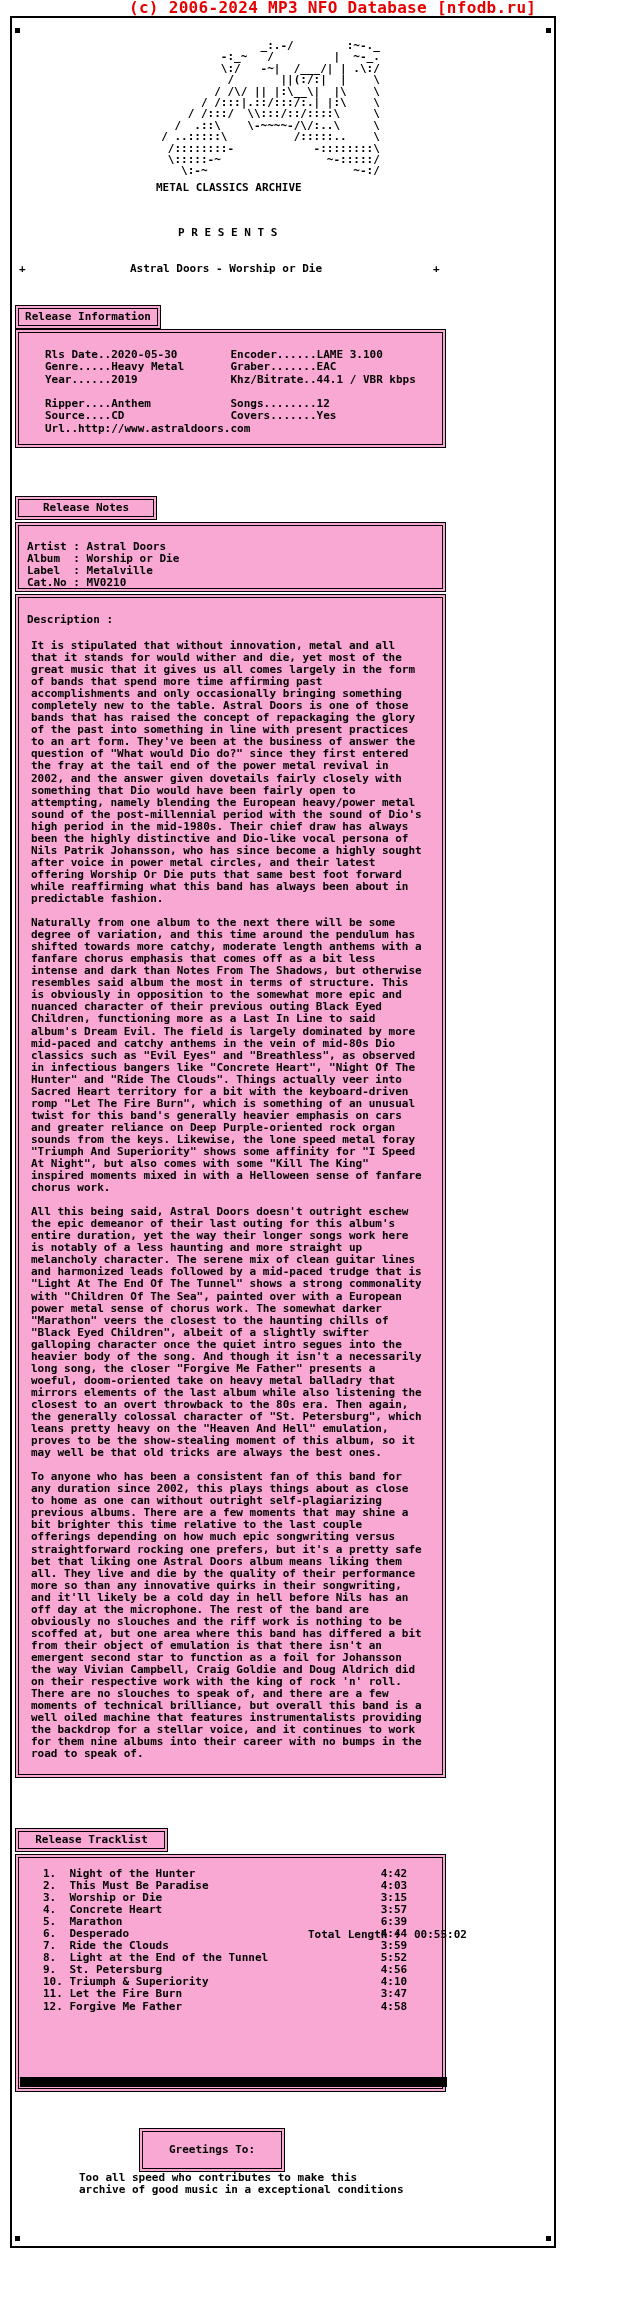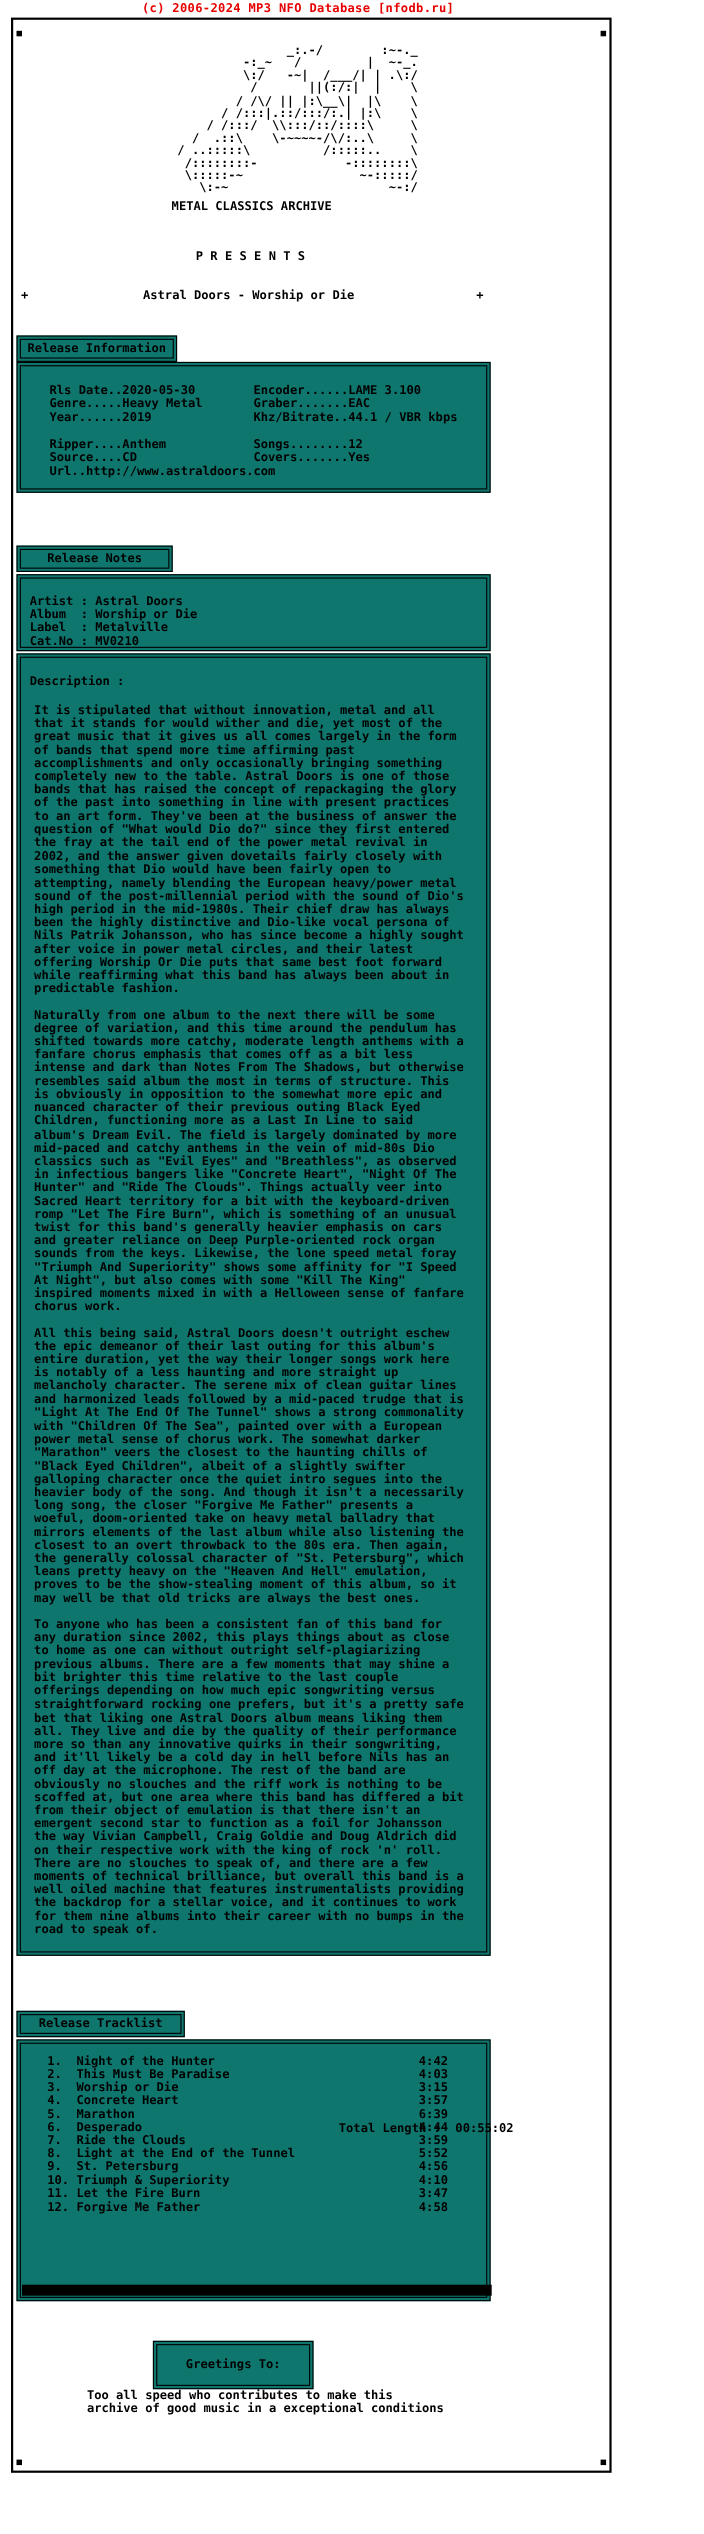--- a/index.html
+++ b/index.html
@@ -3,27 +3,27 @@
 <meta charset="utf-8">
 <style>
   html,body{margin:0;padding:0;background:#ffffff;}
   body{
     position:relative;width:640px;height:2304px;overflow:hidden;
     font-family:"DejaVu Sans Mono","Liberation Mono",monospace;
     font-weight:bold;font-size:11px;line-height:12.1px;color:#000;
   }
   pre{margin:0;font:inherit;white-space:pre;}
   .abs{position:absolute;}
-  .red{color:#e60000;font-size:11px;letter-spacing:0.3px;}
+  .red{color:#e60000;font-size:16px;letter-spacing:0.3px;}
   .outer-box{
     position:absolute;left:10px;top:16px;width:546px;height:2232px;
     border:2px solid #000;box-sizing:border-box;
   }
   .sq{position:absolute;width:5px;height:5px;background:#000;}
-  .dbox{position:absolute;border:1px solid #000;background:#0f766e;box-sizing:border-box;}
+  .dbox{position:absolute;border:1px solid #000;background:#f9a8d4;box-sizing:border-box;}
   .dbox::before{content:"";position:absolute;inset:2px;border:1px solid #000;pointer-events:none;}
   .tab{display:flex;align-items:center;justify-content:center;z-index:2;}
   .bar{position:absolute;left:20px;top:2077px;width:427px;height:10px;background:#000;}
 </style>
 </head>
 <body>
 
 <div class="abs red" style="left:129px;top:2px;">(c) 2006-2024 MP3 NFO Database [nfodb.ru]</div>
 
 <div class="outer-box"></div>

